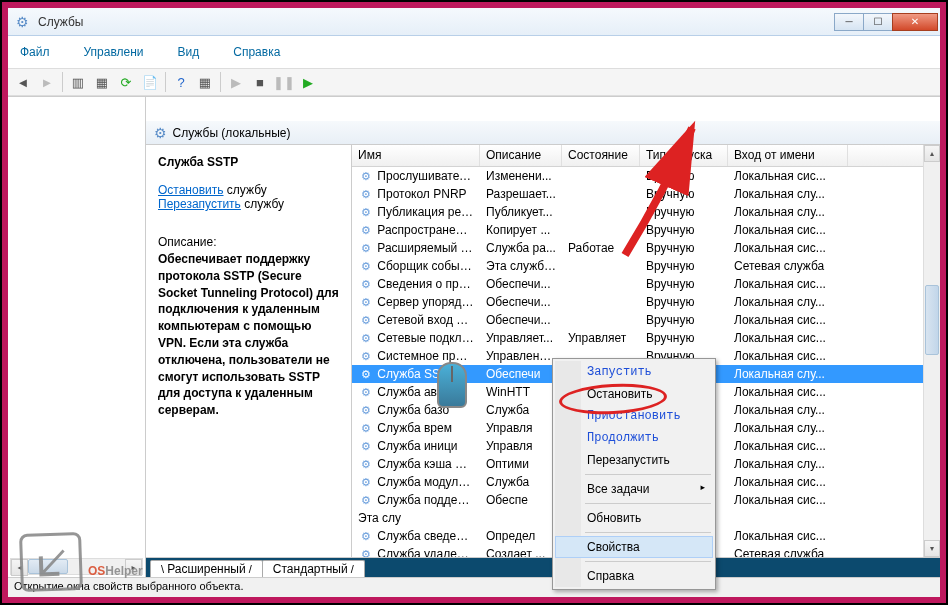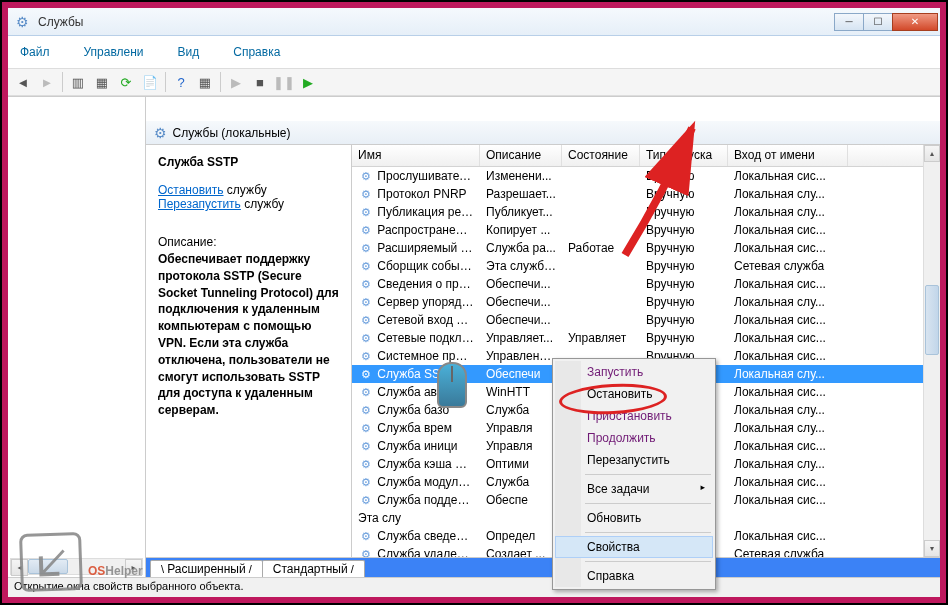--- a/index.html
+++ b/index.html
@@ -32,27 +32,27 @@
 .list-header { height: 22px; background: linear-gradient(#fff,#f0f0f0); border-bottom: 1px solid #d3d3d3; display: flex; position: relative; }
 .col { border-right: 1px solid #e0e0e0; padding: 3px 6px; overflow: hidden; white-space: nowrap; text-overflow: ellipsis; }
 .c-name { width: 128px; } .c-desc { width: 82px; } .c-state { width: 78px; } .c-start { width: 88px; } .c-logon { width: 120px; }
 .list-body { position: absolute; top: 22px; left: 0; right: 0; bottom: 0; overflow: hidden; }
 .row { height: 18px; display: flex; align-items: center; }
 .row.selected { background: #3399ff; color: #fff; }
 .row .col { border: none; }
 .row-icon { width: 16px; display: inline-block; text-align: center; }
 .row-icon::before { content: "⚙"; color: #6a9edc; font-size: 11px; }
 .row.selected .row-icon::before { color: #fff; }
-.tabs { height: 20px; border-top: 1px solid #ccc; display: flex; align-items: flex-end; padding-left: 4px; background: #3b82f6; }
+.tabs { height: 20px; border-top: 1px solid #ccc; display: flex; align-items: flex-end; padding-left: 4px; background: #0c4a6e; }
 .tab { border: 1px solid #aaa; border-bottom: none; padding: 1px 10px; background: #fff; margin-right: -1px; border-radius: 2px 2px 0 0; font-size: 11px; }
 .statusbar { height: 20px; border-top: 1px solid #ccc; padding: 2px 6px; background: #f1f1f1; font-size: 11px; }
 .context-menu { position: absolute; left: 552px; top: 358px; width: 164px; background: #f1f1f1; border: 1px solid #979797; box-shadow: 2px 2px 4px rgba(0,0,0,.3); padding: 2px; }
 .context-menu .strip { position: absolute; left: 2px; top: 2px; bottom: 2px; width: 26px; background: #e8e8e8; }
 .cm-item { position: relative; padding: 4px 8px 4px 32px; color: #000; }
-.cm-item.disabled { color: #701a75; }
+.cm-item.disabled { color: #1d4ed8; font-family: Liberation Mono, monospace; }
 .cm-item.hover { background: #d5e7f7; border: 1px solid #aecff7; padding: 3px 7px 3px 31px; }
 .cm-sep { height: 1px; background: #ccc; margin: 3px 2px 3px 30px; }
 .cm-sub::after { content: "▸"; position: absolute; right: 8px; font-size: 9px; }
 .scrollbar-v { position: absolute; right: 0; top: 0; bottom: 0; width: 17px; background: #f0f0f0; border-left: 1px solid #ddd; }
 .sb-btn { height: 17px; background: linear-gradient(#f5f5f5,#e5e5e5); border: 1px solid #ccc; display: flex; align-items: center; justify-content: center; font-size: 8px; color: #555; }
 .sb-thumb { position: absolute; left: 1px; right: 1px; background: linear-gradient(90deg,#d8e4f0,#c2d6ea); border: 1px solid #a9c3da; border-radius: 2px; }
 
 .red-arrow { position: absolute; left: 610px; top: 120px; width: 100px; height: 140px; pointer-events: none; }
 .red-circle { position: absolute; left: 559px; top: 384px; width: 108px; height: 30px; border: 3px solid #d22; border-radius: 50%; pointer-events: none; transform: rotate(-3deg); }
 .cursor-img { position: absolute; left: 437px; top: 362px; width: 30px; height: 46px; background: linear-gradient(#4ab0d8,#3a7a9a); border-radius: 14px 14px 6px 6px; border: 2px solid #888; pointer-events: none; }

